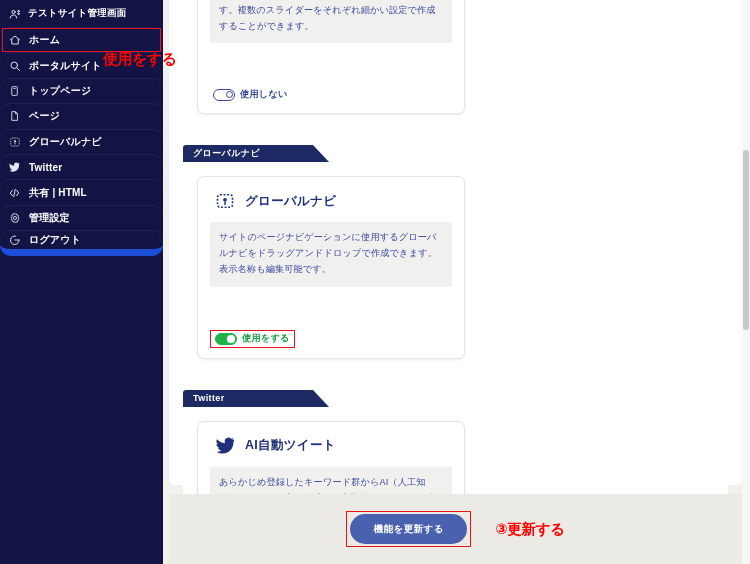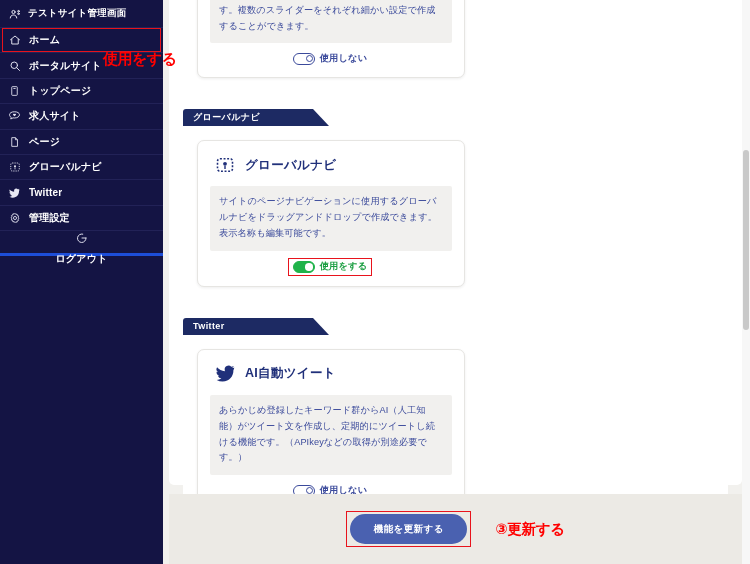--- a/index.html
+++ b/index.html
@@ -46,22 +46,23 @@
     align-items: center;
     gap: 8px;
     height: 25.4px;
     padding: 0 8px;
     font-size: 10px;
     font-weight: bold;
     color: #ffffff;
     border-top: 1px solid #222257;
     letter-spacing: .2px;
     cursor: pointer;
-  }
-  .sb-item:last-child { border-bottom: 3px solid #1d4ed8; flex-direction: column; }
+    border-radius: 11px;
+  }
+  .sb-item:last-child { border-bottom: 7px solid #1d4ed8; }
   .sb-item.active::after {
     content: "";
     position: absolute;
     left: 2px; right: 2px; top: 0px; bottom: 0px;
     border: 1.6px solid #e8131c;
     pointer-events: none;
   }
   .sb-ico {
     width: 13px; height: 13px;
     flex: 0 0 13px;
@@ -170,24 +171,25 @@
     background: #f1f0ee;
     border-radius: 2px;
     padding: 8px 9px 9px 9px;
     font-size: 9.2px;
     line-height: 1.72;
     color: #3b4a9b;
     letter-spacing: .1px;
   }
   .card-foot {
     display: flex;
-    justify-content: center;
+    justify-content: flex-start;
     align-items: center;
     padding: 7px 2px 2px 0;
     position: relative;
+    margin-top: 36px;
   }
 
   
   .toggle-wrap {
     display: inline-flex;
     align-items: center;
     gap: 5px;
     padding: 2px 3px;
     cursor: pointer;
   }
@@ -340,29 +342,20 @@
       <div class="sb-item">
         <span class="sb-ico">
           <svg width="11" height="12" viewBox="0 0 24 24" fill="none" stroke="currentColor" stroke-width="1.9" stroke-linejoin="round">
             <rect x="6" y="2.5" width="12" height="19" rx="1.5"></rect>
               <path d="M9.5 6.5h5"></path>
           </svg>
         </span>
         <span class="sb-label">トップページ</span>
       </div>
 
-      <div class="sb-item">
-        <span class="sb-ico">
-          <svg width="13" height="12" viewBox="0 0 26 24" fill="none" stroke="currentColor" stroke-width="1.8" stroke-linejoin="round">
-            <path d="M3 9.5c0-3.6 4.5-6 10-6s10 2.4 10 6-4.5 6.5-10 6.5c-1 0-2-.1-2.9-.3L5.5 18l.9-3.3C4.4 13.5 3 11.7 3 9.5Z"></path>
-            <path d="M13 12.3c-1.6-1.3-3-2.2-3-3.4 0-.9.7-1.5 1.5-1.5.6 0 1.1.3 1.5.8.4-.5.9-.8 1.5-.8.8 0 1.5.6 1.5 1.5 0 1.2-1.4 2.1-3 3.4Z" fill="currentColor" stroke="none"></path>
-          </svg>
-        </span>
-        <span class="sb-label">求人サイト</span>
-      </div>
 
       <div class="sb-item">
         <span class="sb-ico">
           <svg width="11" height="12" viewBox="0 0 24 24" fill="none" stroke="currentColor" stroke-width="1.9" stroke-linejoin="round">
             <path d="M6 2.5h8l4.5 4.5v14.5H6Z"></path>
               <path d="M14 2.5V7h4.5"></path>
           </svg>
         </span>
         <span class="sb-label">ページ</span>
       </div>
@@ -381,20 +374,30 @@
 
       <div class="sb-item">
         <span class="sb-ico">
           <svg width="13" height="12" viewBox="0 0 24 24" fill="currentColor">
             <path d="M22 5.1c-.8.35-1.6.58-2.5.69.9-.54 1.58-1.4 1.9-2.42-.84.5-1.77.86-2.76 1.05A4.34 4.34 0 0 0 11.2 8.4c0 .34.04.67.11.99-3.6-.18-6.8-1.9-8.94-4.53a4.3 4.3 0 0 0 1.35 5.8c-.72-.02-1.4-.22-1.98-.55v.05a4.34 4.34 0 0 0 3.48 4.25c-.66.18-1.33.2-1.96.08a4.35 4.35 0 0 0 4.06 3.02A8.72 8.72 0 0 1 2 19.3a12.3 12.3 0 0 0 6.66 1.95c7.99 0 12.36-6.62 12.36-12.36l-.01-.56A8.8 8.8 0 0 0 22 5.1Z"></path>
           </svg>
         </span>
         <span class="sb-label">Twitter</span>
       </div>
 
+      <div class="sb-item">
+        <span class="sb-ico">
+          <svg width="13" height="12" viewBox="0 0 24 24" fill="none" stroke="currentColor" stroke-width="1.9" stroke-linecap="round" stroke-linejoin="round">
+            <path d="M8 6.5 3.5 12 8 17.5"></path>
+              <path d="M16 6.5 20.5 12 16 17.5"></path>
+              <path d="M13.5 4.5 10.5 19.5"></path>
+          </svg>
+        </span>
+        <span class="sb-label">共有 | HTML</span>
+      </div>
 
       <div class="sb-item">
         <span class="sb-ico">
           <svg width="12" height="12" viewBox="0 0 24 24" fill="none" stroke="currentColor" stroke-width="1.7" stroke-linejoin="round">
             <circle cx="12" cy="12" r="3.1"></circle>
             <path d="M12 2.6l1.5 2.2 2.6-.6 .5 2.6 2.5 1-1 2.5 1.8 2-1.8 2 1 2.5-2.5 1-.5 2.6-2.6-.6L12 21.4l-1.5-2.2-2.6.6-.5-2.6-2.5-1 1-2.5-1.8-2 1.8-2-1-2.5 2.5-1 .5-2.6 2.6.6Z"></path>
           </svg>
         </span>
         <span class="sb-label">管理設定</span>
       </div>

